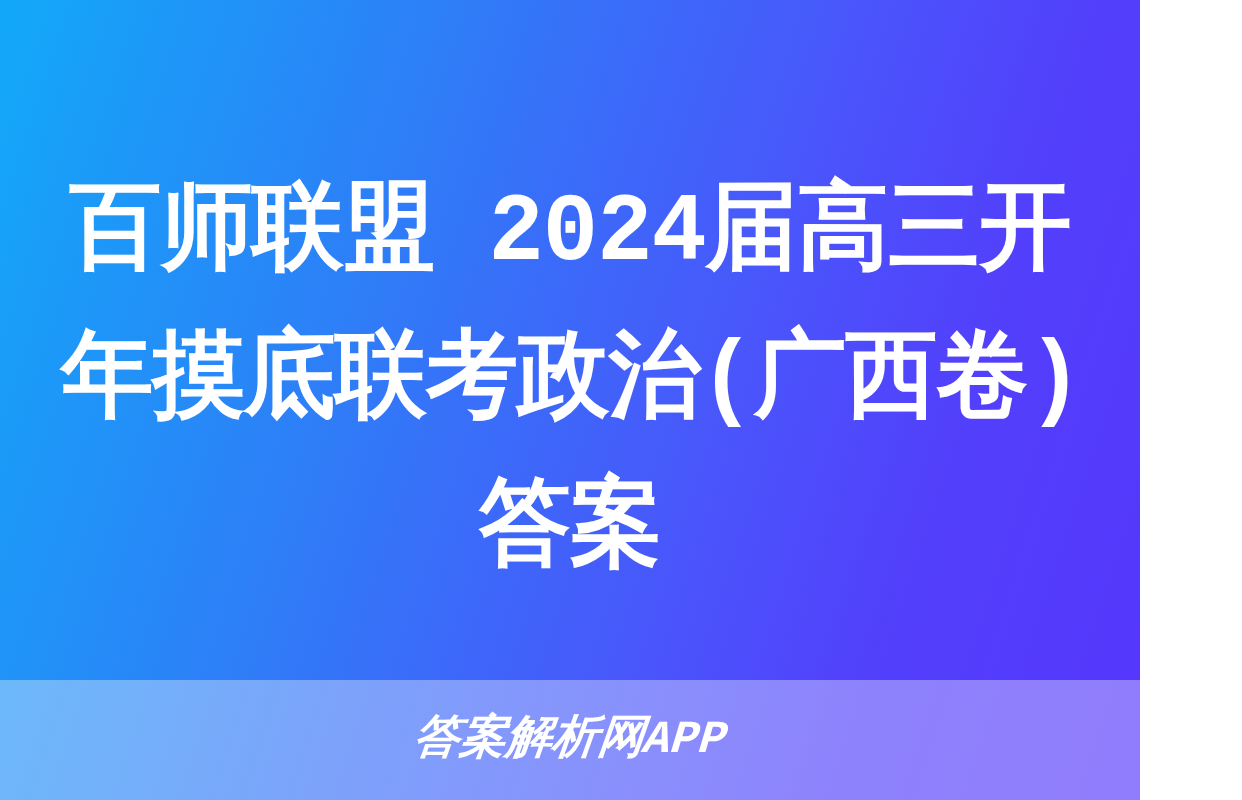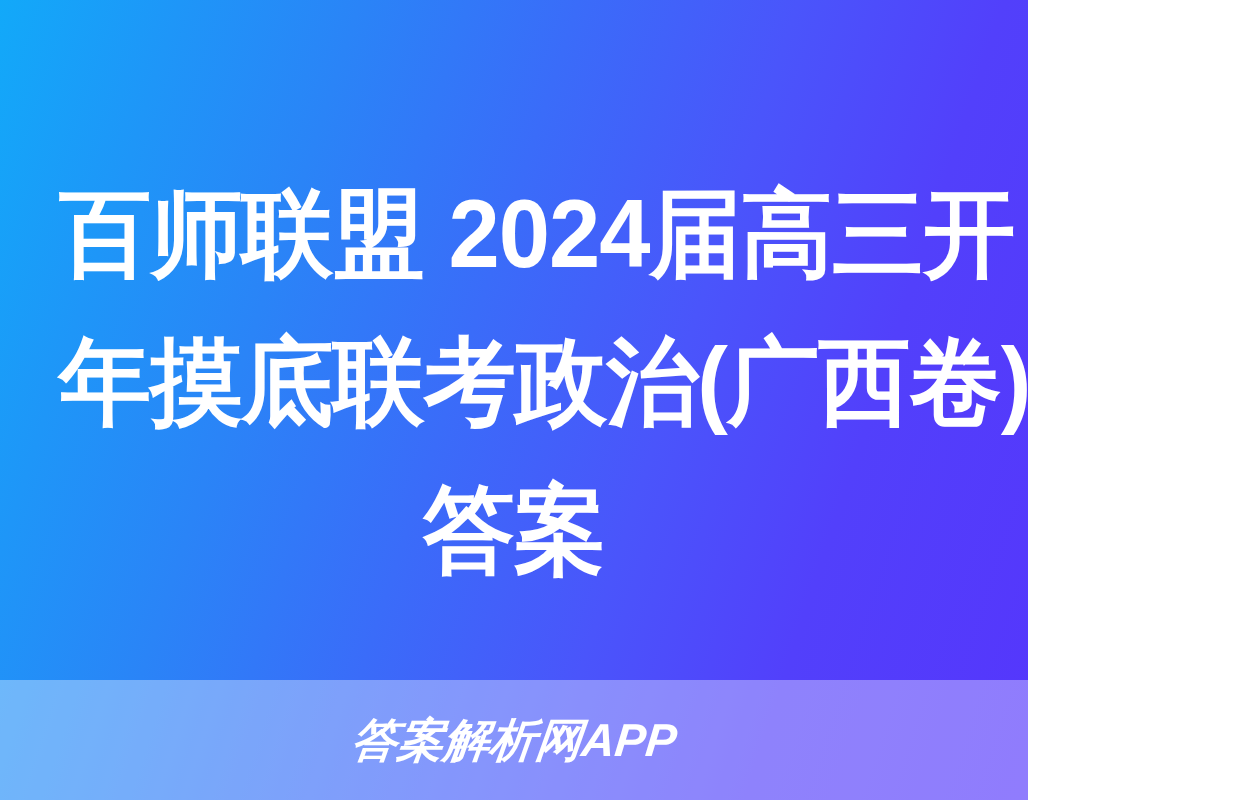--- a/index.html
+++ b/index.html
@@ -4,24 +4,24 @@
 <title>Answer Cover Card</title>
 <style>
   html, body {
     margin: 0;
     padding: 0;
     background: #ffffff;
   }
 
   .canvas {
     position: relative;
-    width: 1028px;
+    width: 1140px;
     height: 800px;
     overflow: hidden;
-    font-family: Liberation Sans, sans-serif;
+    font-family: Liberation Mono, monospace;
     
     background: linear-gradient(108deg,
         #12A9F9 0%,
         #1E96F8 14%,
         #2A84F7 28%,
         #3A6CF9 45%,
         #4A55FB 62%,
         #5240FB 78%,
         #5536FC 100%);
   }

